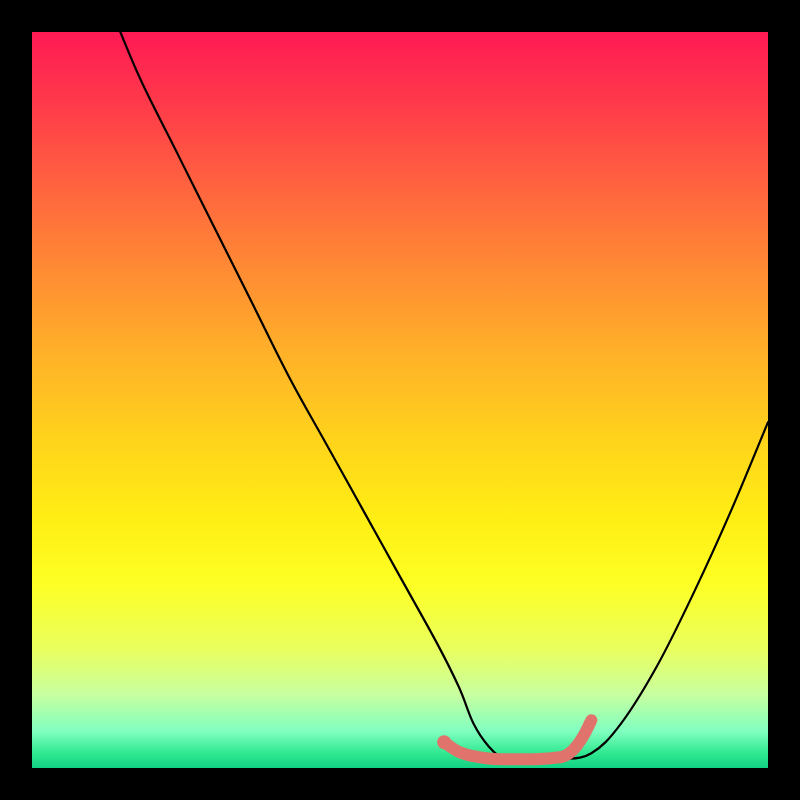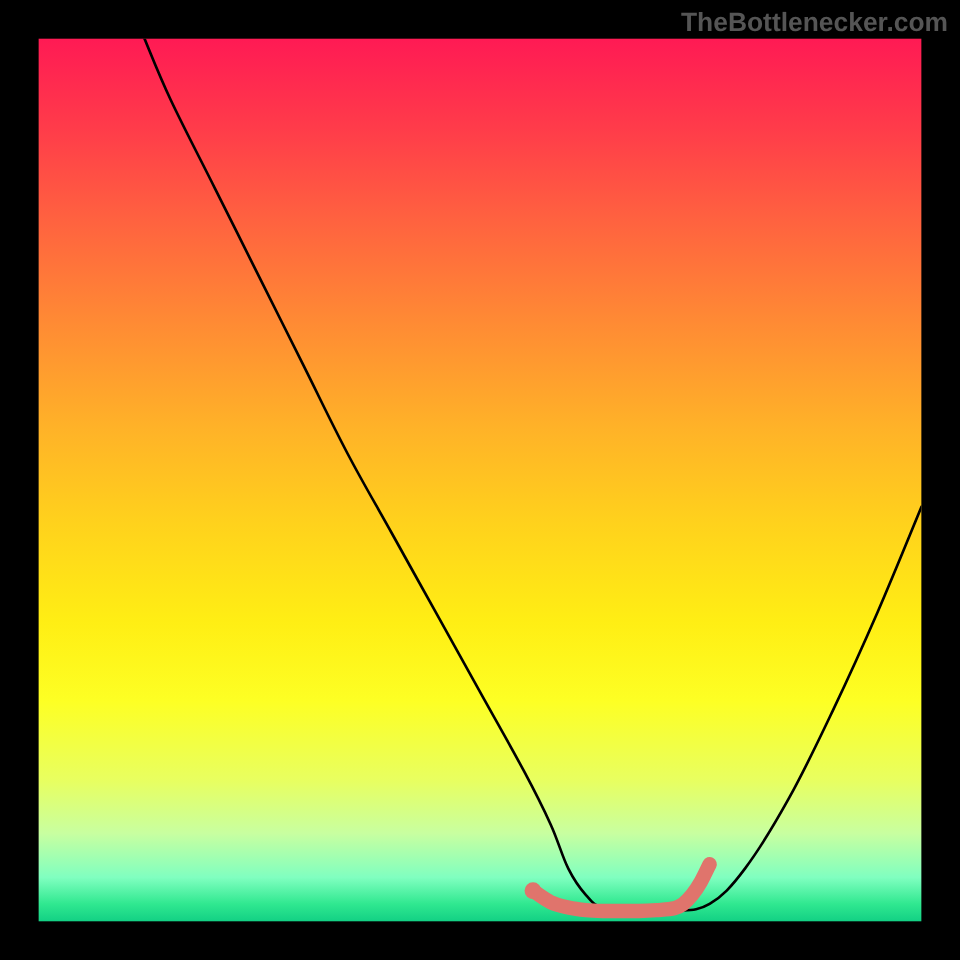--- a/index.html
+++ b/index.html
@@ -58,21 +58,20 @@
     left: 0;
     top: 0;
     width: 100%;
     height: 100%;
   }
 </style>
 </head>
 <body>
 
 <div class="container">
-  <div class="attribution">TheBottlenecker.com</div>
 
   <div class="plot-area">
     <div class="gradient"></div>
 
     <svg class="overlay" viewBox="0 0 736 736" preserveAspectRatio="none">
       <path id="curve-path" fill="none" stroke="#000000" stroke-width="2.2" stroke-linecap="round" stroke-linejoin="round" d="M 88.32 0.00 C 92.29 9.27, 99.80 29.00, 110.40 51.52 C 121.00 74.04, 133.95 98.62, 147.20 125.12 C 160.45 151.62, 170.75 172.22, 184.00 198.72 C 197.25 225.22, 207.55 245.82, 220.80 272.32 C 234.05 298.82, 244.35 320.75, 257.60 345.92 C 270.85 371.09, 281.15 388.31, 294.40 412.16 C 307.65 436.01, 317.95 454.55, 331.20 478.40 C 344.45 502.25, 354.75 520.79, 368.00 544.64 C 381.25 568.49, 394.20 591.01, 404.80 610.88 C 415.40 630.75, 420.26 640.47, 426.88 655.04 C 433.50 669.61, 436.30 681.24, 441.60 691.84 C 446.90 702.44, 451.02 707.96, 456.32 713.92 C 461.62 719.88, 463.09 722.58, 471.04 724.96 C 478.99 727.34, 489.88 726.77, 500.48 727.17 C 511.08 727.57, 519.32 728.23, 529.92 727.17 C 540.52 726.11, 548.76 727.64, 559.36 721.28 C 569.96 714.92, 576.88 707.74, 588.80 691.84 C 600.72 675.94, 612.35 656.81, 625.60 632.96 C 638.85 609.11, 649.15 587.18, 662.40 559.36 C 675.65 531.54, 685.95 508.87, 699.20 478.40 C 712.45 447.93, 729.38 405.98, 736.00 390.08"></path>
       <path id="highlight-path" fill="none" stroke="#e0746c" stroke-width="12" stroke-linecap="round" stroke-linejoin="round" d="M 412.16 710.24 C 414.81 711.96, 421.58 717.29, 426.88 719.81 C 432.18 722.33, 436.30 723.03, 441.60 724.22 C 446.90 725.42, 451.02 725.90, 456.32 726.43 C 461.62 726.96, 465.74 727.04, 471.04 727.17 C 476.34 727.30, 480.46 727.17, 485.76 727.17 C 491.06 727.17, 495.18 727.30, 500.48 727.17 C 505.78 727.04, 509.90 726.83, 515.20 726.43 C 520.50 726.03, 525.95 725.89, 529.92 724.96 C 533.89 724.03, 534.63 723.27, 537.28 721.28 C 539.93 719.29, 541.99 717.23, 544.64 713.92 C 547.29 710.61, 549.35 707.52, 552.00 702.88 C 554.65 698.24, 558.04 690.81, 559.36 688.16"></path>
       <circle id="marker-dot" r="7" fill="#e0746c" cx="412.16" cy="710.24"></circle>
     </svg>
   </div>

